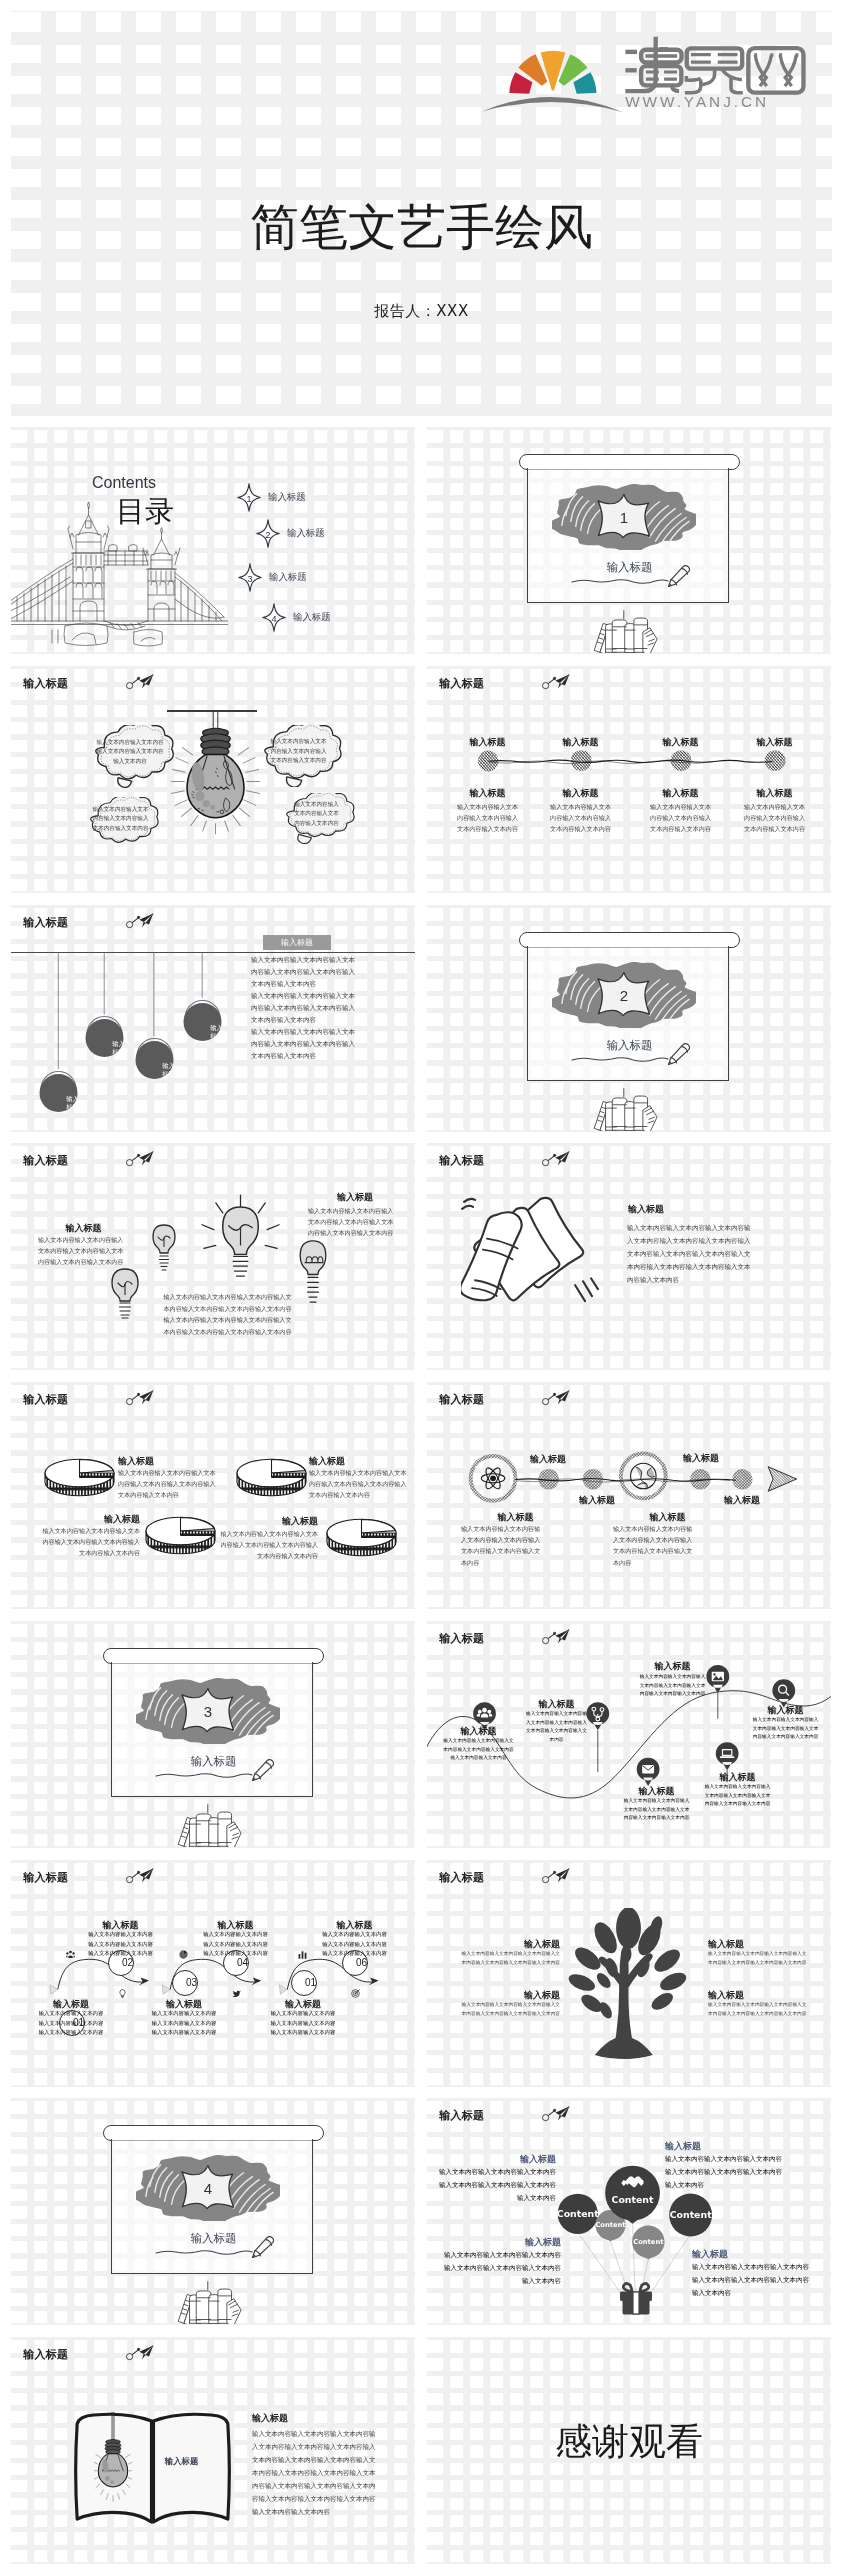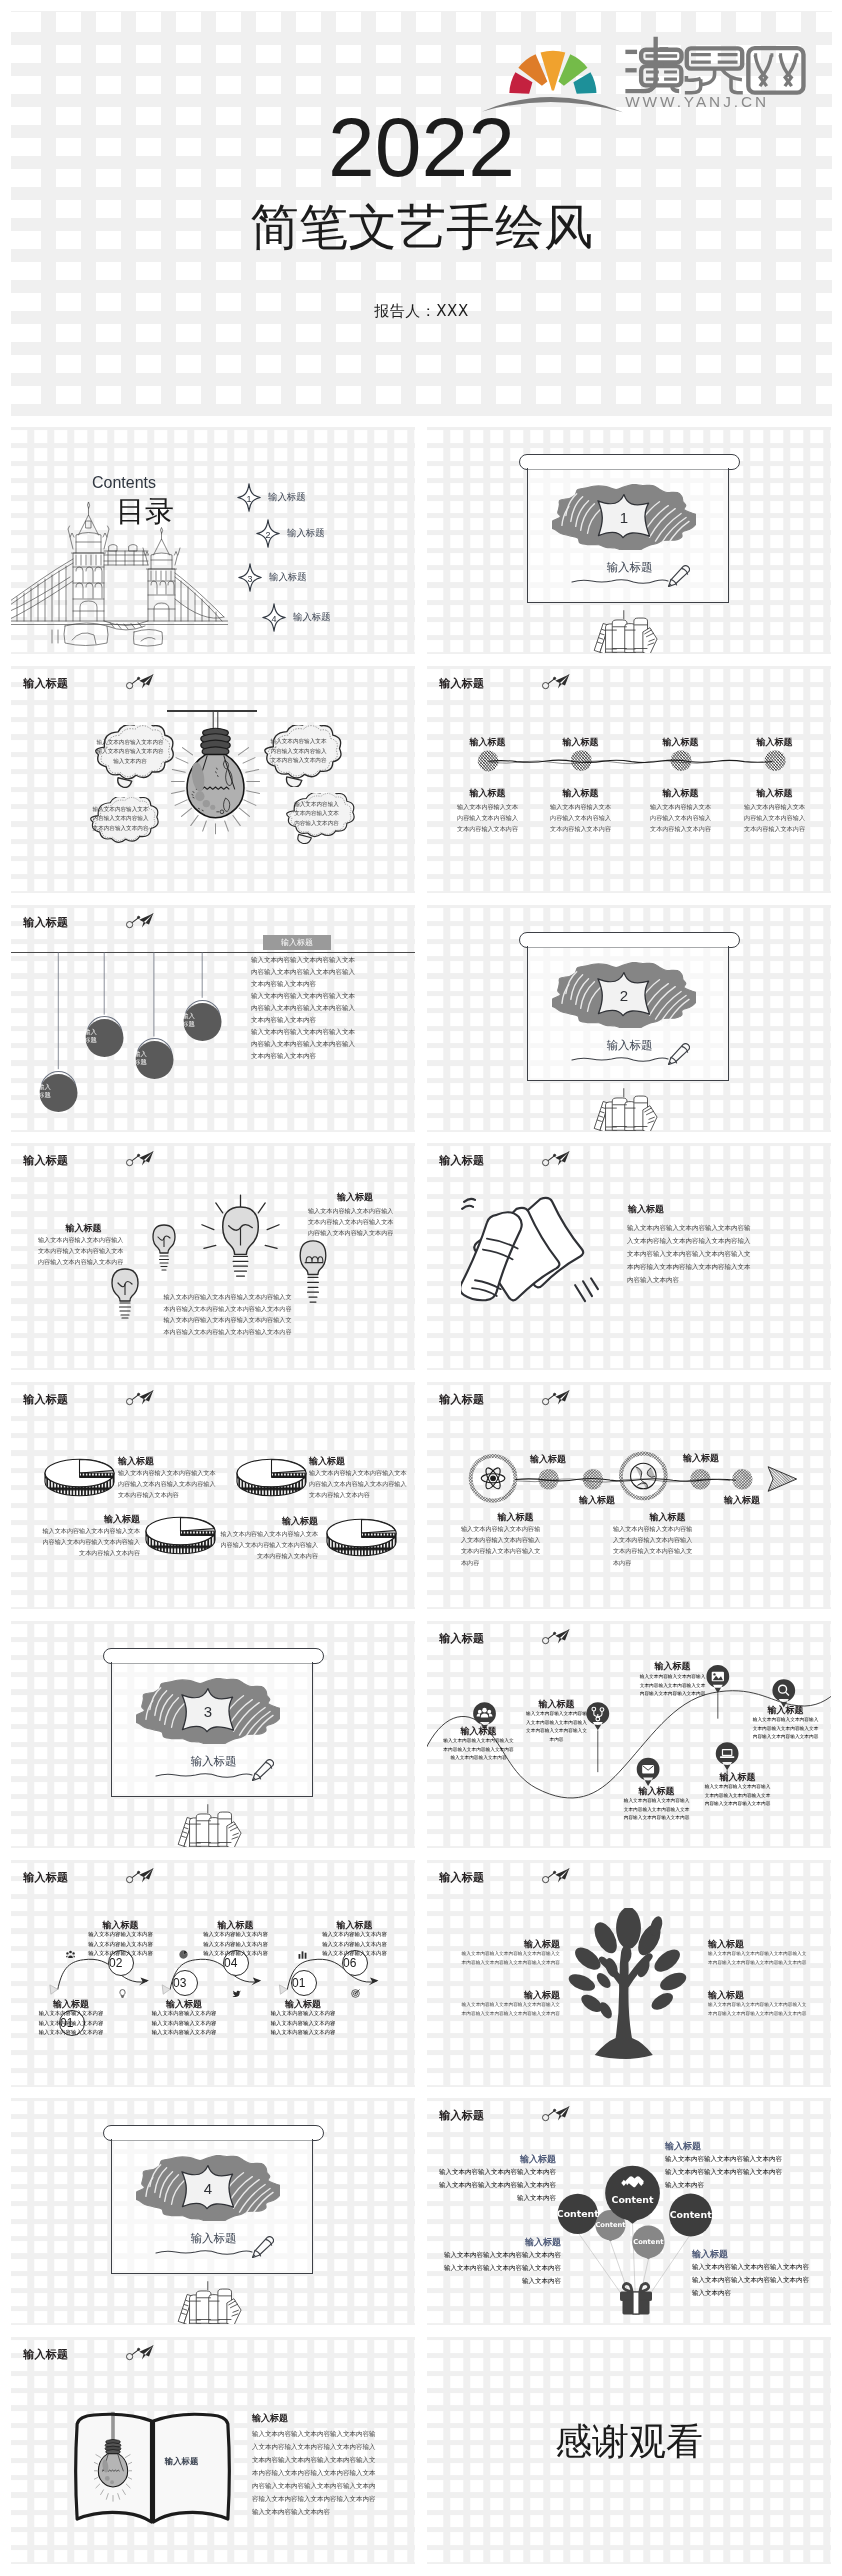--- a/index.html
+++ b/index.html
@@ -45,37 +45,37 @@
 
 
   .thanks { position:absolute; left:0; right:0; top:85px; text-align:center;
      font-size:37px; line-height:40px; color:#1c1c1c; font-family:"DejaVu Sans",sans-serif; }
   .bl-t { position:absolute; color:#4e5a78; }
   .bl-b { position:absolute; }
   .bcap { fill:#ffffff; font-family:"DejaVu Sans",sans-serif; font-size:9.5px; font-weight:700; }
   .bcap.sm { font-size:6.8px; }
   
   .st-circ { position:absolute; width:26px; height:26px; border:1.1px solid #2b2b2b;
-     border-radius:50%; background:#fff; text-align:left; line-height:24px;
-     font-size:12px; color:#1c1c1c; font-family:"Liberation Sans",sans-serif; }
+     border-radius:50%; background:#fff; text-align:right; line-height:24px;
+     font-size:10px; color:#1c1c1c; font-family:"Liberation Sans",sans-serif; }
   .st-ic { position:absolute; width:9px; height:9px; }
   .st-t { position:absolute; text-align:center; }
   .st-b { position:absolute; text-align:center; }
   .cv-t { position:absolute; text-align:center; }
   .cv-b { position:absolute; text-align:center; }
   .pie { position:absolute; width:71px; height:48px; }
   .pie svg { position:absolute; inset:0; width:100%; height:100%; }
   
   .hg-badge { position:absolute; left:252px; top:30px; width:68px; height:15.3px;
      background:#9a9a9a; color:#fff; font-size:8px; line-height:15.3px; text-align:center;
      font-family:"DejaVu Sans",sans-serif; }
   .hg-node { position:absolute; width:41px; height:44px; }
   .hg-node svg { position:absolute; inset:0; width:100%; height:100%; }
-  .hg-txt { position:absolute; left:0; top:0; width:41px; height:44px; padding-top:14px;
-     text-align:left; color:#fff; font-size:6.4px; line-height:8px;
+  .hg-txt { position:absolute; left:0; top:12px; width:41px; height:44px; padding-top:14px;
+     text-align:right; color:#fff; font-size:6.4px; line-height:8px;
      font-family:"DejaVu Sans",sans-serif; }
   .hg-body { position:absolute; left:240px; top:49px; width:119px; color:#3d3d3d;
      line-height:12px; }
   
   .tl-col { position:absolute; width:91px; }
   .tl-top { position:absolute; top:71px; left:0; width:91px; text-align:center; }
   .tl-ttl { position:absolute; top:122px; left:0; width:91px; text-align:center; }
   .tl-body { position:absolute; top:135px; left:0; width:91px; text-align:center; }
   
   .cloud { position:absolute; }
@@ -167,21 +167,20 @@
               <path d="M279.8 35.4 q2.5 15 11.2 22.6 l-6.4 8.8" stroke-width="3.4"></path>
               <path d="M296.2 35.4 q-2.5 15 -11.2 22.6 l6.4 8.8" stroke-width="3.4"></path>
               <path d="M305 35.4 q2.5 15 11.2 22.6 l-6.4 8.8" stroke-width="3.4"></path>
               <path d="M321.4 35.4 q-2.5 15 -11.2 22.6 l6.4 8.8" stroke-width="3.4"></path>
               <path d="M278.8 35.4 h3 M295.2 35.4 h3 M304 35.4 h3 M320.4 35.4 h3" stroke-width="3.4"></path>
             </g>
           </g>
           <text x="148.5" y="88" font-family="Liberation Sans, sans-serif" font-size="15.5" letter-spacing="3.0" fill="#8a8a8a">WWW.YANJ.CN</text>
         </svg>
       </div>
-      <div class="t1-year">2022</div>
       <div class="t1-main">简笔文艺手绘风</div>
       <div class="t1-sub">报告人：XXX</div>
     </div>
   </div>
 
   <div class="slide sl" style="left:11px;top:427px;width:404px;height:227px;">
     <div class="grid-bg"></div>
     <div class="cw">
       <svg style="position:absolute;left:-3px;top:61px;width:220px;height:170px;" viewBox="0 0 220 148">
         <g fill="none" stroke="#3a3a3a" stroke-width="0.62" stroke-linecap="round" stroke-linejoin="round">

